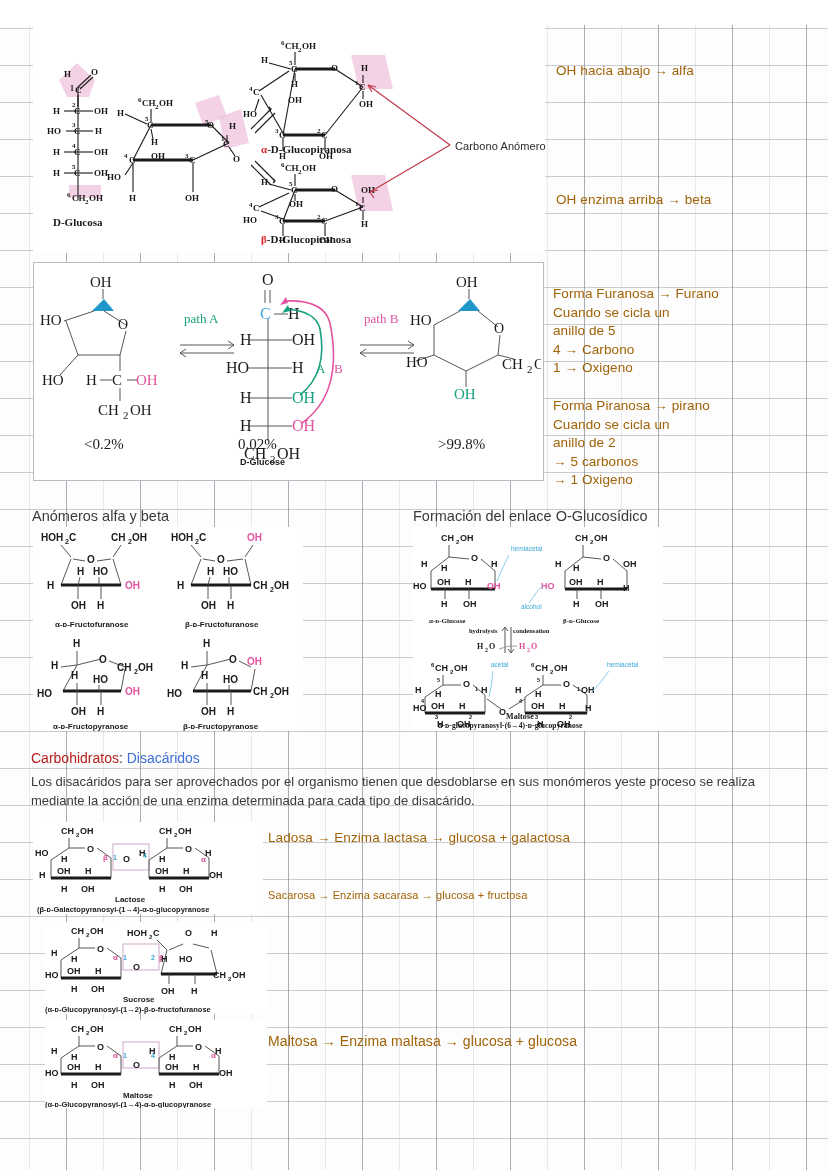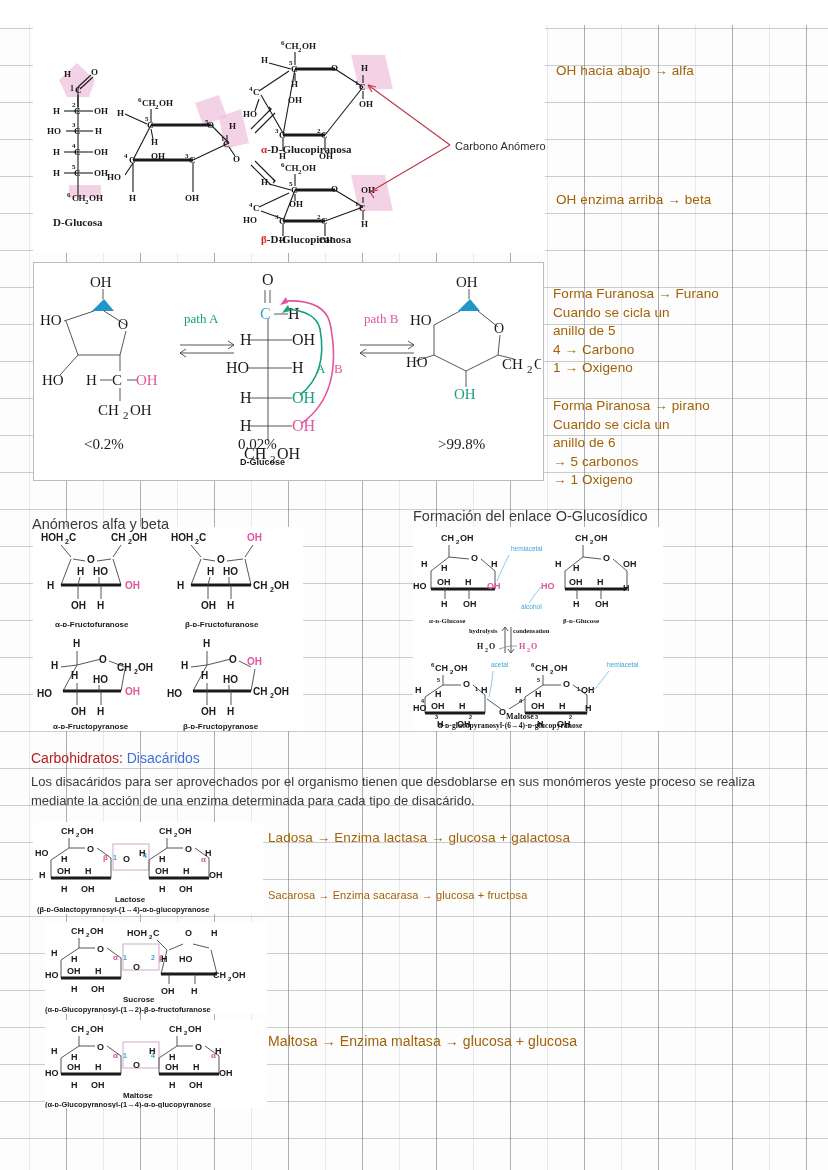--- a/index.html
+++ b/index.html
@@ -395,25 +395,25 @@
   <text x="206" y="202" font-size="9" class="sf bold">D-Glucose</text>
 </svg>
 
 <div class="note tight" style="left:553px;top:285px;">Forma Furanosa → Furano
 Cuando se cicla un
 anillo de 5
 4 → Carbono
 1 → Oxigeno</div>
 <div class="note tight" style="left:553px;top:397px;">Forma Piranosa → pirano
 Cuando se cicla un
-anillo de 6
+anillo de 2
 → 5 carbonos
 → 1 Oxigeno</div>
 
-<div class="sheet-h" style="left:32px;top:508px;margin-top:8px;">Anómeros alfa y beta</div>
+<div class="sheet-h" style="left:32px;top:508px;">Anómeros alfa y beta</div>
 <div class="plate" style="left:33px;top:527px;width:270px;height:204px;"></div>
 
 <svg class="layer" style="left:33px;top:527px;" width="270" height="204" viewBox="0 0 270 204">
 
   <g>
     <text x="8" y="14" font-size="10" class="sf bold">HOH</text>
       <text x="32" y="17" font-size="7" class="sf bold">2</text>
       <text x="36" y="14" font-size="10" class="sf bold">C</text>
     <text x="78" y="14" font-size="10" class="sf bold">CH</text>
       <text x="95" y="17" font-size="7" class="sf bold">2</text>

